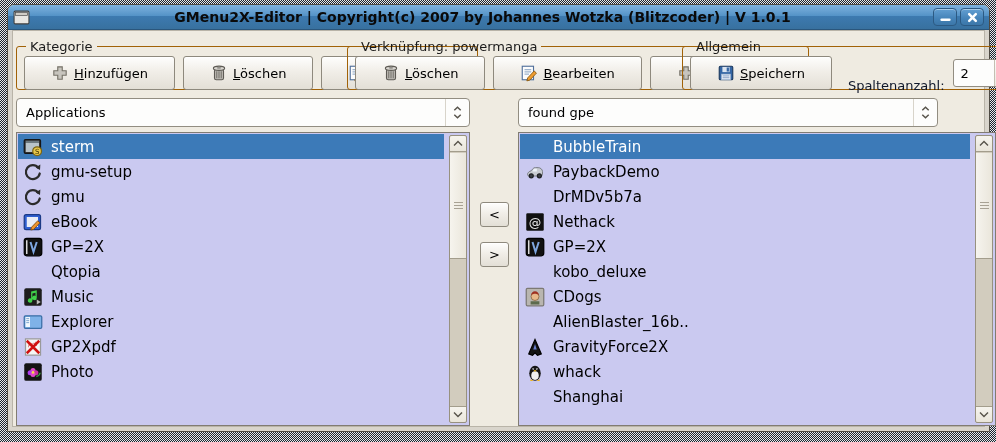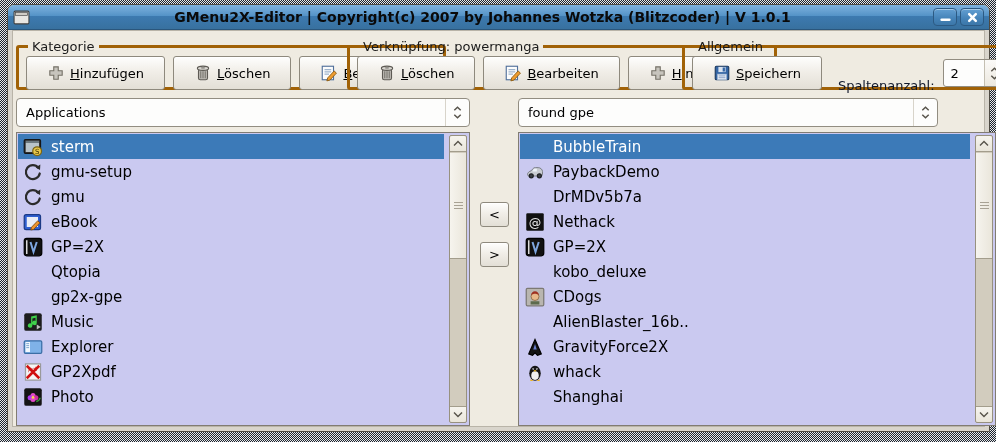--- a/index.html
+++ b/index.html
@@ -37,30 +37,30 @@
     border:1px solid #2c5a83; box-shadow:inset 0 1px 0 rgba(255,255,255,.45);
     display:flex; align-items:center; justify-content:center; cursor:pointer;
   }
   .content {
     position:absolute; left:4px; right:4px; top:25px; bottom:4px;
     background:#efebe1; border:1px solid #b9b4a8;
   }
   
   fieldset {
     position:absolute; top:8px; height:51px;
-    border:3px solid #a16207; border-radius:3px;
+    border:1px solid #a16207; border-radius:3px;
     padding:3px 7px 0 7px; background:transparent;
   }
   legend { padding:0 4px; margin-left:2px; font-size:13px; color:#1a1a1a; }
   #frame-kategorie  { left:3px;   width:318px; }
   #frame-verkn      { left:334px; width:323px; }
   #frame-allgemein  { left:669px; width:302px; }
   .frow { display:flex; align-items:center; gap:8px; height:32px; }
   .gbtn {
-    height:34px; padding:0 20px; display:inline-flex; align-items:center; gap:5px;
+    height:34px; padding:0 26px; display:inline-flex; align-items:center; gap:5px;
     background:linear-gradient(#fefefd,#f1eee8 45%,#e3dfd6);
     border:1px solid #8e897d; border-radius:3px;
     box-shadow:inset 0 1px 0 #fff; cursor:pointer;
     font-size:13px; color:#000; font-family:inherit;
   }
   .bicon { display:flex; align-items:center; }
   .mnemonic { display:inline-block; }
   .mnemonic::first-letter { text-decoration:underline; }
   .spacer { flex:1; }
   .spinlabel { color:#0f172a;margin-top:25px; }
@@ -326,24 +326,20 @@
                 <path d="M6 4l2.4 8L11 4" fill="none" stroke="#7ea6e0" stroke-width="1.6"></path>
               </svg>
             </span>
             <span class="llabel">GP=2X</span>
           </div>
           <div class="lrow">
             <span class="licon"></span>
             <span class="llabel">Qtopia</span>
           </div>
           <div class="lrow">
-            <span class="licon"></span>
-            <span class="llabel">gp2x-gpe</span>
-          </div>
-          <div class="lrow">
             <span class="licon">
               <svg viewBox="0 0 16 16" width="20" height="20">
                 <rect x="1" y="1" width="14" height="14" rx="1.5" fill="#1d1d1d"></rect>
                 <path d="M6.5 3.5 11 2.5v6.2a1.8 1.8 0 1 1-1-1.6V4.6l-2.5.6v5.6a1.8 1.8 0 1 1-1-1.6z" fill="#3fd04a"></path>
                 <path d="M11 10l3.2 2-3.2 2z" fill="#bdbdbd"></path>
               </svg>
             </span>
             <span class="llabel">Music</span>
           </div>
           <div class="lrow">

